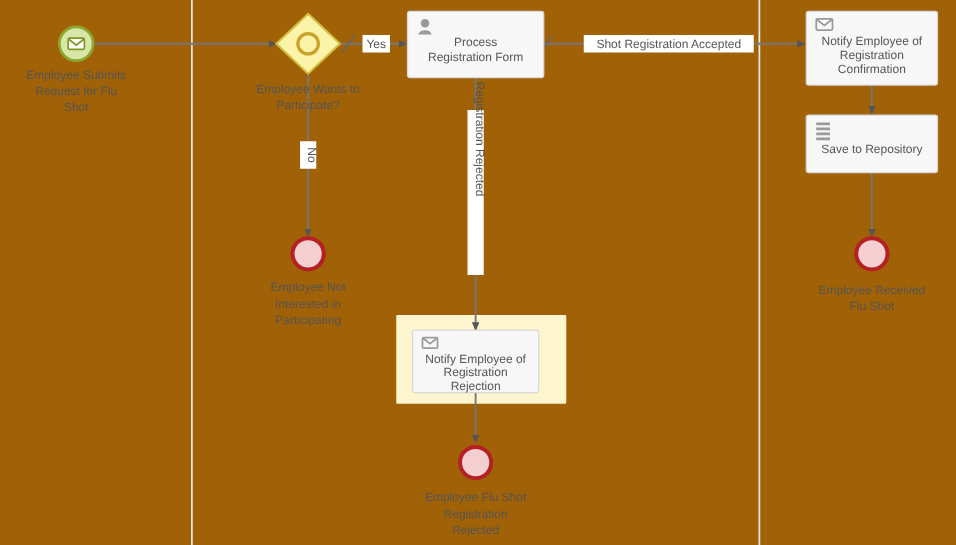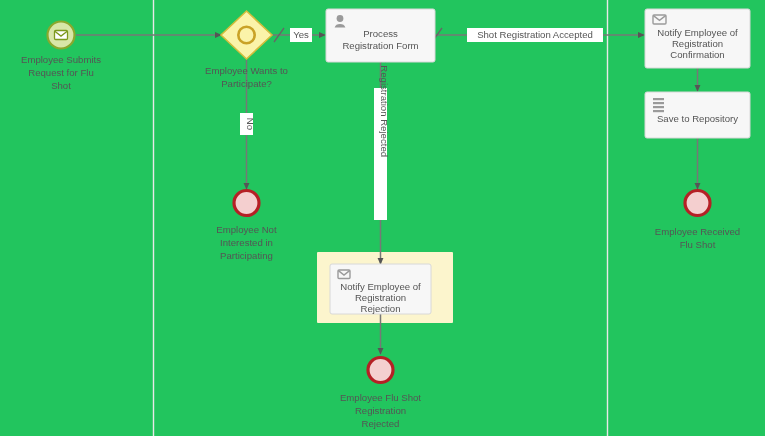--- a/index.html
+++ b/index.html
@@ -7,21 +7,21 @@
     padding: 0;
     background: #ffffff;
   }
   body {
     font-family: "Liberation Sans", sans-serif;
   }
   #canvas {
     position: relative;
     width: 765px;
     height: 436px;
-    background: #22c55e;
+    background: #a16207;
     overflow: hidden;
   }
   #bpmn-svg {
     position: absolute;
     left: 0;
     top: 0;
     width: 765px;
     height: 436px;
   }
   .lane-divider {

